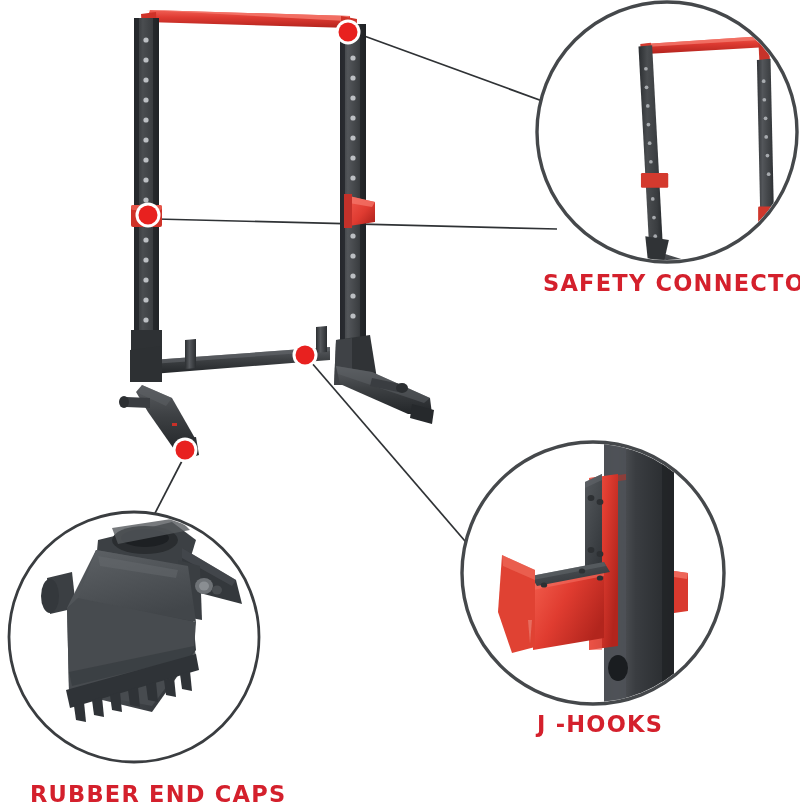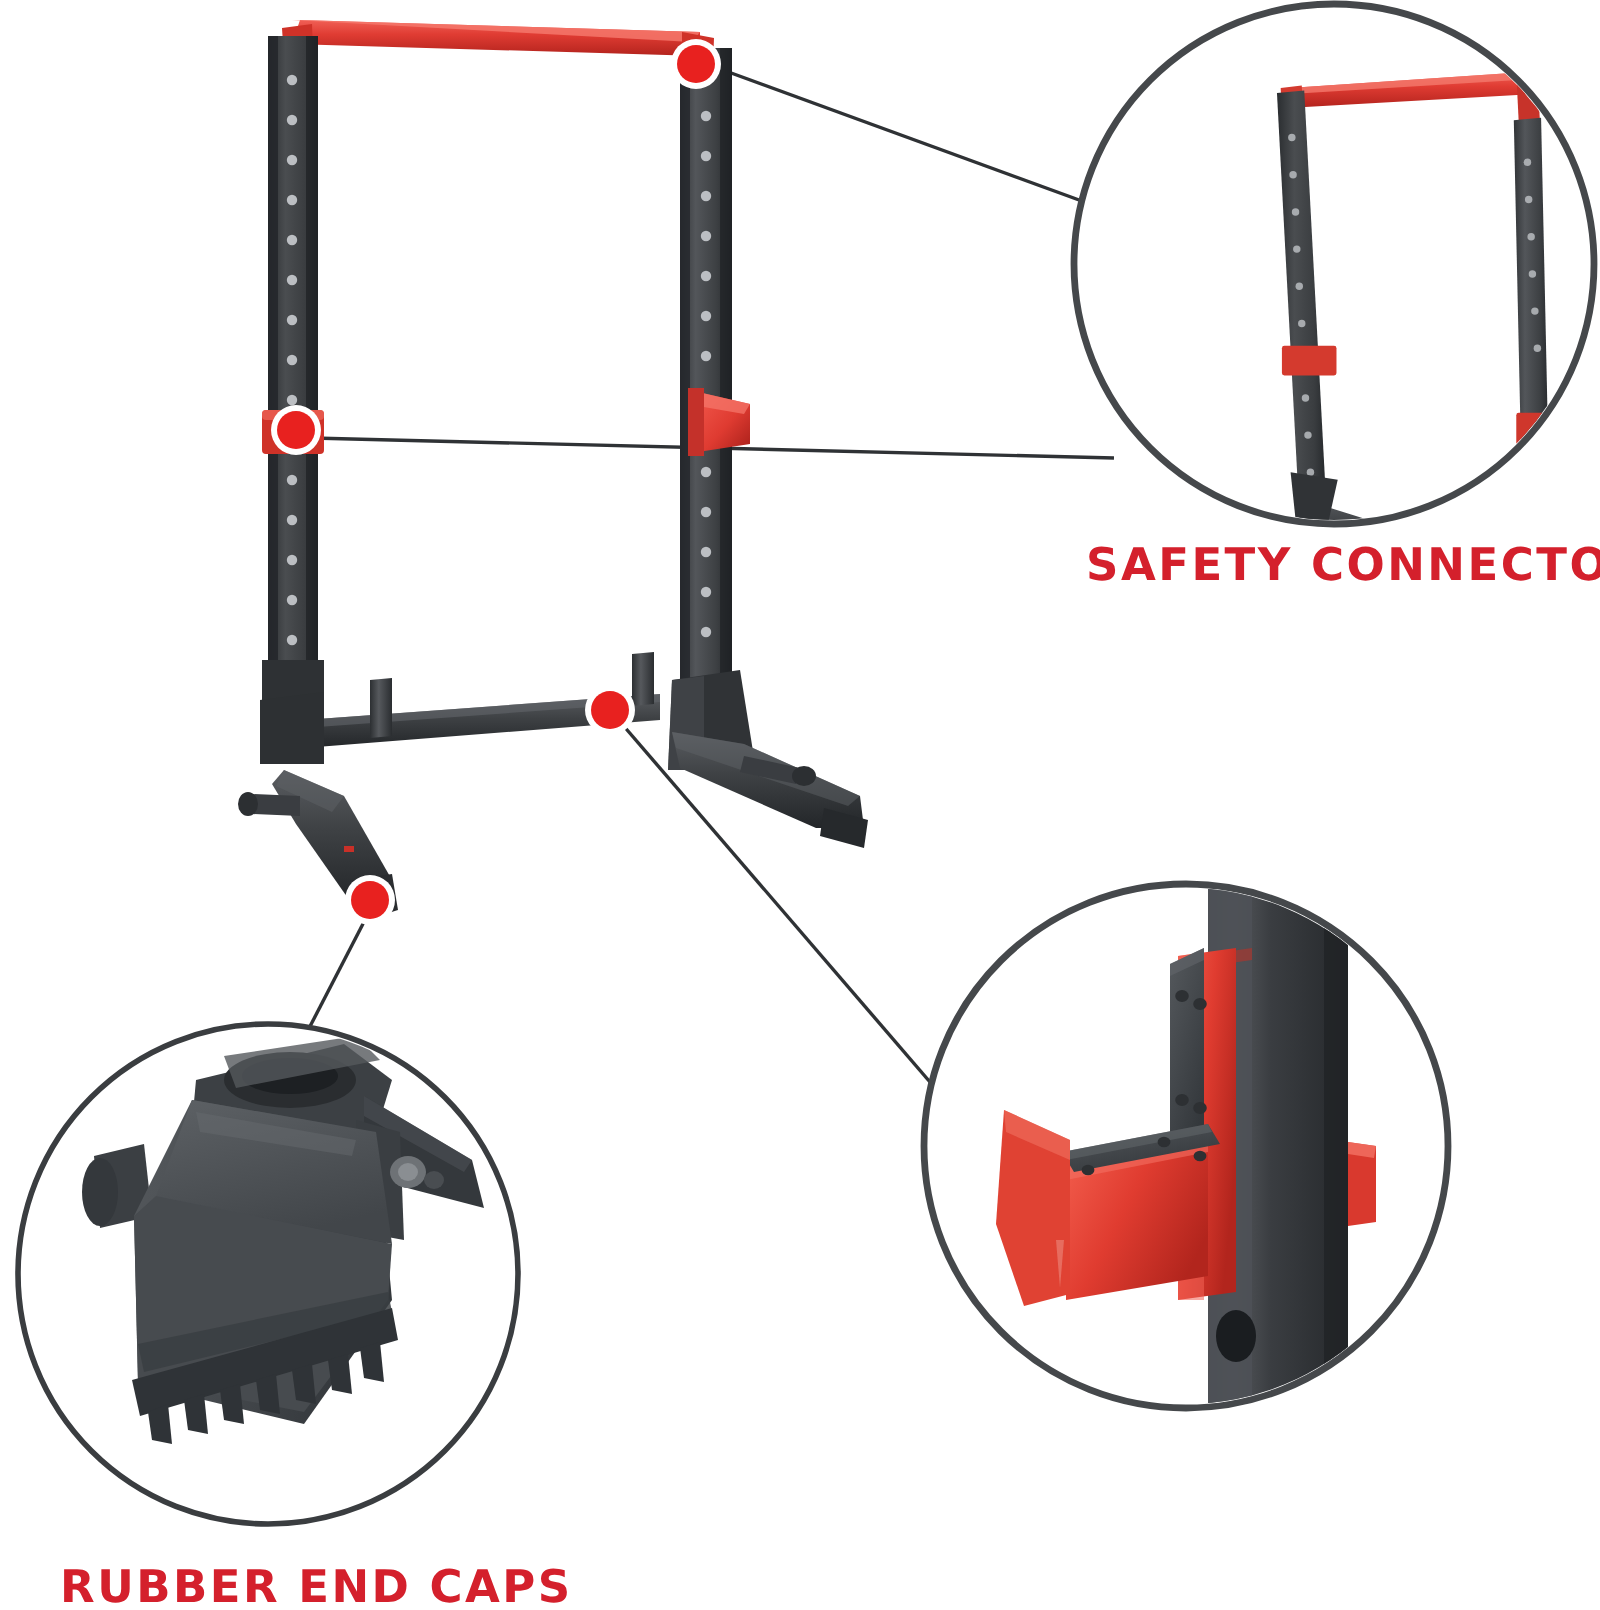--- a/index.html
+++ b/index.html
@@ -410,16 +410,17 @@
       </g>
       <g>
         <circle cx="185" cy="450" r="12.5" fill="#ffffff"></circle>
         <circle cx="185" cy="450" r="9.5" fill="#e8211f"></circle>
       </g>
     </g>
   </svg>
 
   <div class="callout-label" id="label-safety-connectors">SAFETY CONNECTORS</div>
 
+  <div class="callout-label" id="label-j-hooks">J -HOOKS</div>
 
   <div class="callout-label" id="label-rubber-end-caps">RUBBER END CAPS</div>
 
 </div>
 
 </body></html>

